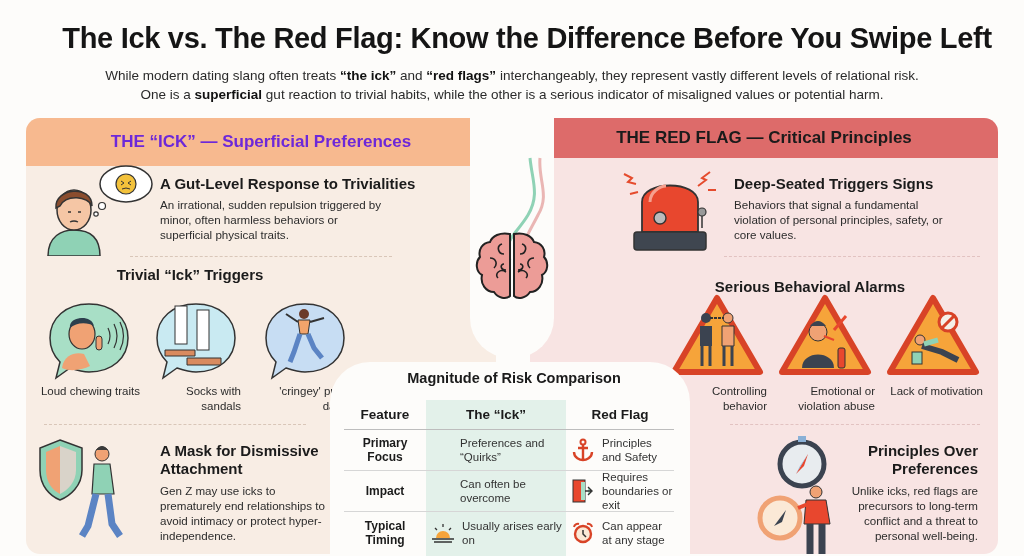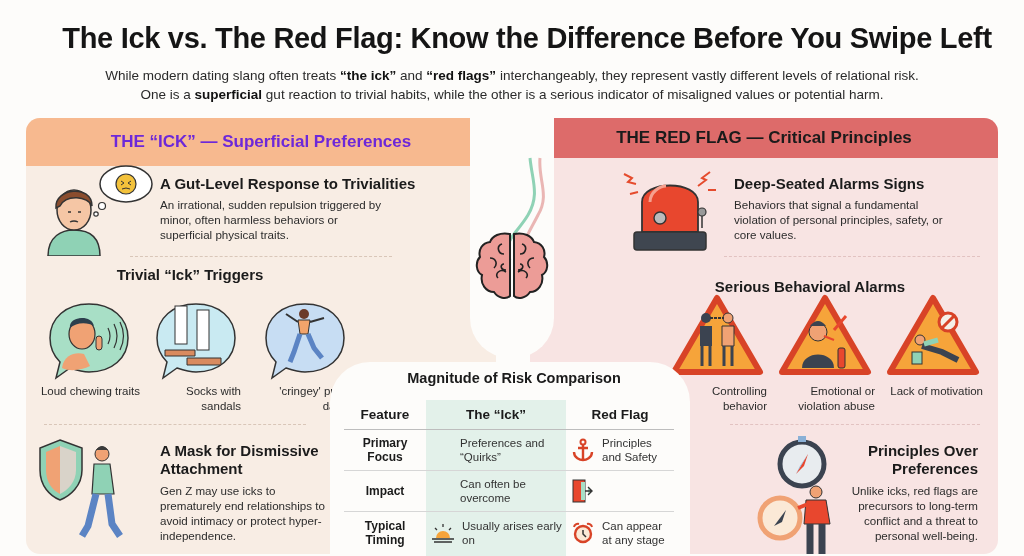--- a/index.html
+++ b/index.html
@@ -142,21 +142,21 @@
 <svg style="position:absolute;left:620px;top:162px;" width="100" height="96" viewBox="0 0 100 96">
   <path d="M4 12 l8 4 -4 4 8 2 M10 32 l8 -2 M90 10 l-8 6 4 2 -8 6 M96 28 l-8 0" stroke="#e54b2d" stroke-width="2" fill="none"></path>
   <path d="M22 70 L22 40 C22 18, 78 18, 78 40 L78 70 Z" fill="#e8472e" stroke="#333" stroke-width="1.8"></path>
   <path d="M30 40 C30 30, 40 24, 46 24" stroke="#f6a08f" stroke-width="3" fill="none"></path>
   <circle cx="40" cy="56" r="6" fill="#bbb" stroke="#333" stroke-width="1.4"></circle>
   <path d="M82 66 L82 54" stroke="#333" stroke-width="1.5"></path>
   <circle cx="82" cy="50" r="4" fill="#999" stroke="#333" stroke-width="1.2"></circle>
   <rect x="14" y="70" width="72" height="18" rx="3" fill="#3f4650" stroke="#333" stroke-width="1.5"></rect>
 </svg>
 <div class="block" style="left:734px;top:175px;width:240px;">
-  <div class="h3">Deep-Seated Alarms Signs</div>
+  <div class="h3">Deep-Seated Triggers Signs</div>
   <div class="p" style="margin-top:4px;width:220px;">Behaviors that signal a fundamental violation of personal principles, safety, or core values.</div>
 </div>
 <div class="divider r" style="left:724px;top:256px;width:256px;"></div>
 
 <div class="trig-title" style="left:700px;top:268px;width:220px;margin-top:10px;">Serious Behavioral Alarms</div>
 <svg class="tri" style="left:670px;top:294px;" viewBox="0 0 94 82">
   <path d="M47 4 L90 78 L4 78 Z" fill="#f6a43a" stroke="#d84327" stroke-width="6" stroke-linejoin="round"></path>
   <circle cx="36" cy="24" r="5" fill="#3b4350"></circle>
     <circle cx="58" cy="24" r="5" fill="#f0a274" stroke="#333" stroke-width="1"></circle>
   <path d="M30 32 h12 v20 h-12 z" fill="#3b4350"></path>
@@ -235,20 +235,21 @@
           <span class="txt">Can often be overcome</span>
         </div>
       <div class="c3">
         <span class="ico">
             <svg width="24" height="26" viewBox="0 0 24 26">
               <rect x="2" y="2" width="12" height="22" fill="#e8472e" stroke="#333" stroke-width="1"></rect>
               <rect x="10" y="4" width="4" height="18" fill="#a8dfc6"></rect>
               <path d="M14 13 h6 M17 9 l4 4 -4 4" stroke="#333" stroke-width="1.4" fill="#a8dfc6"></path>
             </svg>
           </span>
+        <span>Requires boundaries or exit</span>
       </div>
     </div>
     <div class="row">
       <div class="c1">Typical Timing</div>
       <div class="c2">
         <span class="ico">
             <svg width="26" height="22" viewBox="0 0 26 22">
               <path d="M6 16 a7 7 0 0 1 14 0 z" fill="#f6a43a"></path>
               <path d="M2 17 h22 M4 20 h18 M13 2 v3 M5 6 l2 2 M21 6 l-2 2" stroke="#333" stroke-width="1.3"></path>
             </svg>

